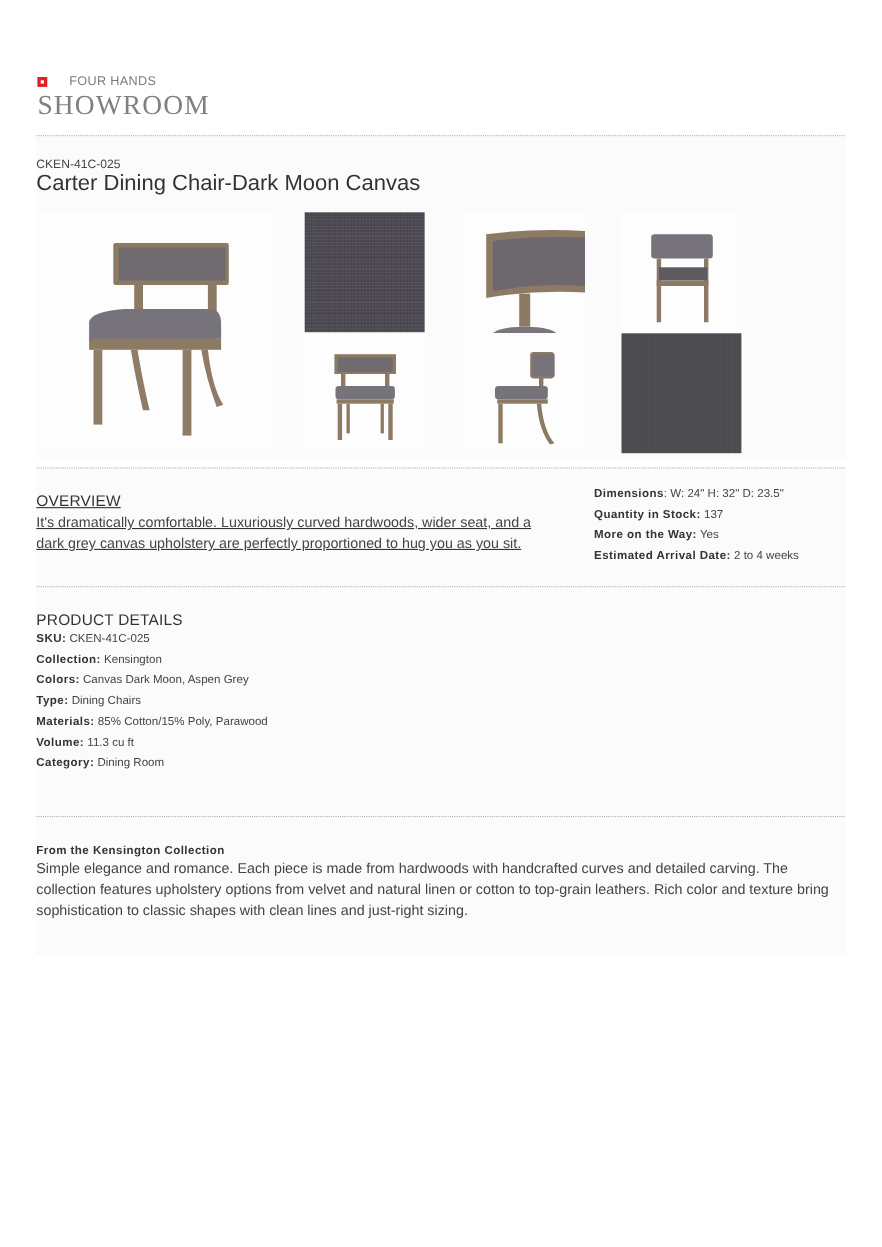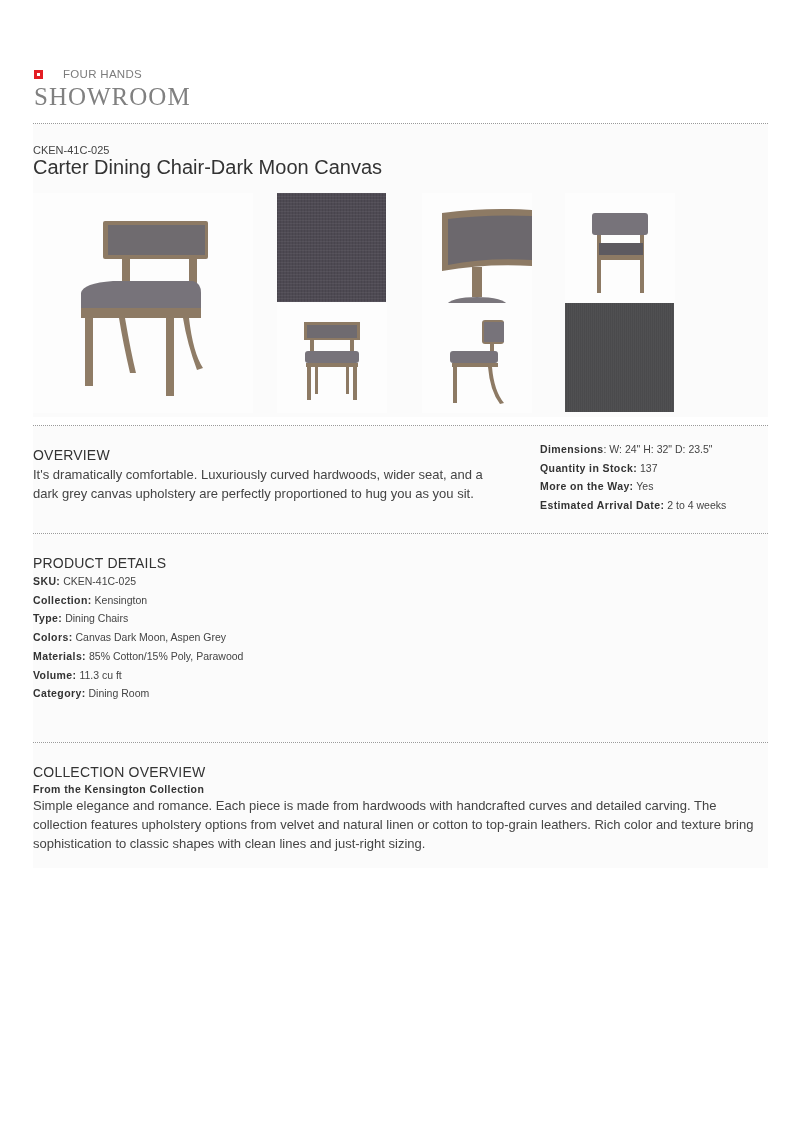--- a/index.html
+++ b/index.html
@@ -120,48 +120,47 @@
         </svg>
       </div>
 
       <div class="img swatch2"></div>
     </div>
   </div>
 
   <div class="divider" style="margin-top:8px;"></div>
 
   <div class="section content-bg row2" style="padding-top:14px;height:107px;">
-    <div style="width:475px;padding-top:7px;">
+    <div style="width:475px;padding-top:7px;text-decoration:underline;">
       <div class="h2">OVERVIEW</div>
       <p class="p" style="margin-top:2px;">It's dramatically comfortable. Luxuriously curved hardwoods, wider seat, and a dark grey canvas upholstery are perfectly proportioned to hug you as you sit.</p>
     </div>
     <div style="width:228px;">
       <div class="kv"><b>Dimensions</b><span>: </span><span>W: 24" H: 32" D: 23.5"</span></div>
       <div class="kv"><b>Quantity in Stock:</b><span> </span><span>137</span></div>
       <div class="kv"><b>More on the Way:</b><span> </span><span>Yes</span></div>
       <div class="kv"><b>Estimated Arrival Date:</b><span> </span><span>2 to 4 weeks</span></div>
     </div>
   </div>
 
   <div class="divider"></div>
 
   <div class="section content-bg" style="padding-top:21px;height:208px;">
     <div class="h2">PRODUCT DETAILS</div>
     <div style="margin-top:1px;">
       <div class="kv"><b>SKU:</b> <span>CKEN-41C-025</span></div>
       <div class="kv"><b>Collection:</b> <span>Kensington</span></div>
+      <div class="kv"><b>Colors:</b> <span>Canvas Dark Moon, Aspen Grey</span></div>
       <div class="kv"><b>Type:</b> <span>Dining Chairs</span></div>
-      <div class="kv"><b>Colors:</b> <span>Canvas Dark Moon, Aspen Grey</span></div>
       <div class="kv"><b>Materials:</b> <span>85% Cotton/15% Poly, Parawood</span></div>
       <div class="kv"><b>Volume:</b> <span>11.3 cu ft</span></div>
       <div class="kv"><b>Category:</b> <span>Dining Room</span></div>
     </div>
   </div>
 
   <div class="divider"></div>
 
   <div class="section content-bg" style="padding-top:21px;height:125px;">
-    <div class="h2">COLLECTION OVERVIEW</div>
     <div class="sub">From the Kensington Collection</div>
     <p class="p" style="margin-top:1px;">Simple elegance and romance. Each piece is made from hardwoods with handcrafted curves and detailed carving. The collection features upholstery options from velvet and natural linen or cotton to top-grain leathers. Rich color and texture bring sophistication to classic shapes with clean lines and just-right sizing.</p>
   </div>
 
 </div>
 
 </body></html>

